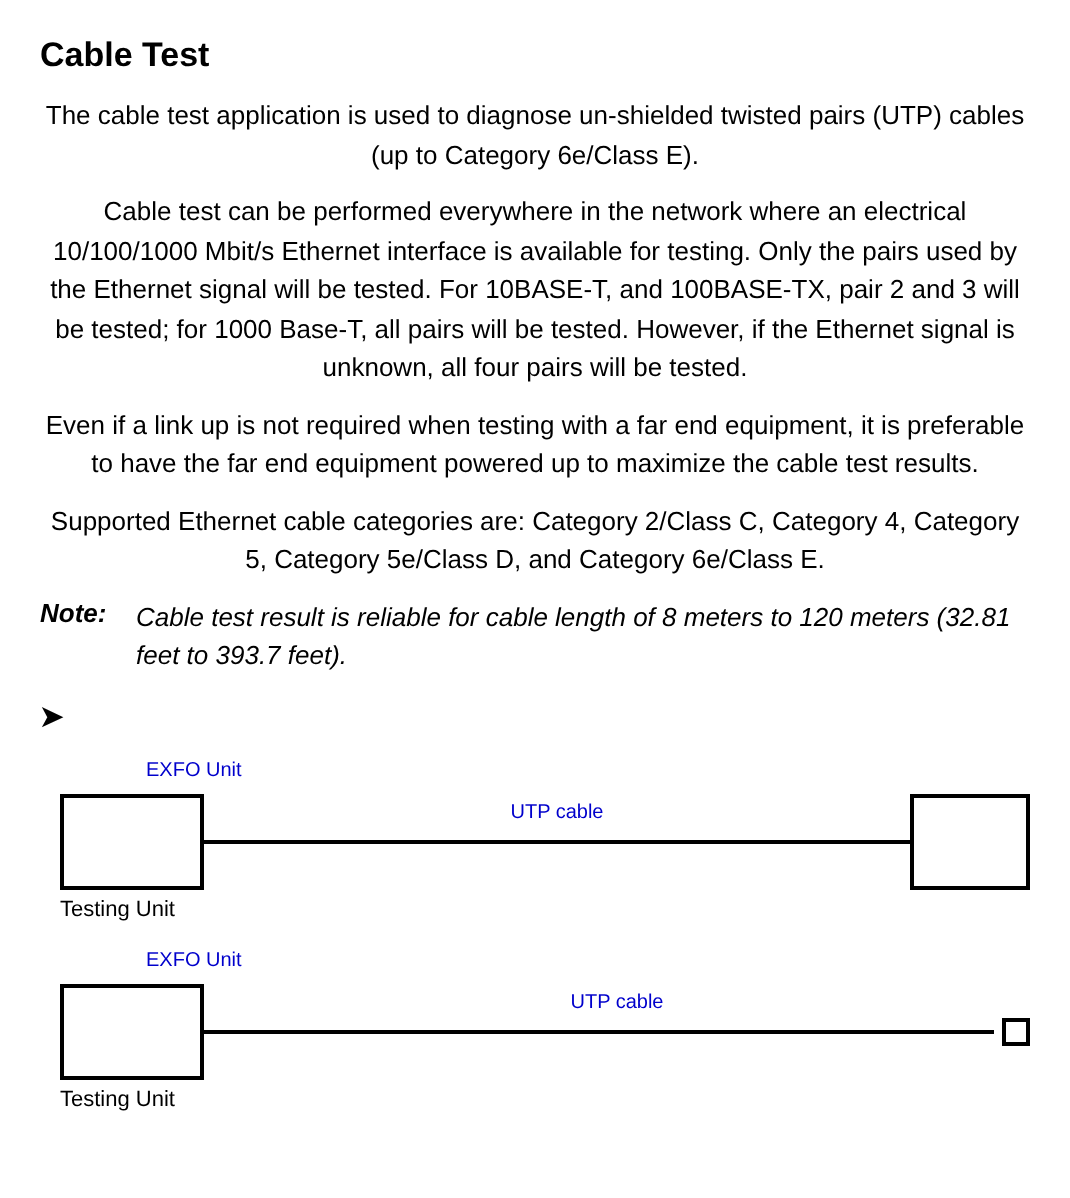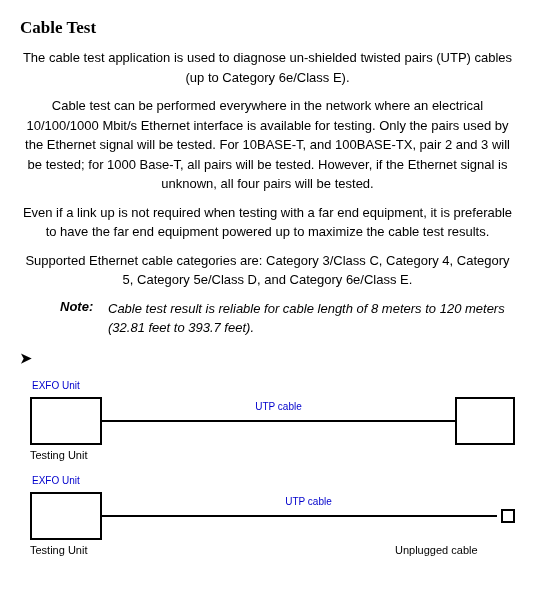--- a/index.html
+++ b/index.html
@@ -9,33 +9,31 @@
       color: #000;
       background: #fff;
       width: 535px;
       min-height: 599px;
       padding: 18px 20px 18px 20px;
     }
     h1 {
       font-size: 17px;
       font-weight: bold;
       margin-bottom: 10px;
-      font-family: Liberation Serif, serif;
     }
     p {
       margin-bottom: 9px;
       line-height: 1.5;
       text-align: center;
     }
     .note-block {
       display: flex;
       align-items: flex-start;
       margin-bottom: 12px;
       gap: 4px;
-      margin-left: 40px;
     }
     .note-label {
       font-style: italic;
       font-weight: bold;
       white-space: nowrap;
       min-width: 44px;
     }
     .note-text {
       font-style: italic;
       line-height: 1.5;
@@ -59,20 +57,21 @@
     .diagram {
       display: flex;
       flex-direction: column;
       gap: 0;
       margin-bottom: 4px;
     }
     .diagram-label-row {
       display: flex;
       align-items: center;
       margin-bottom: 2px;
+      margin-left: 41px;
     }
     .exfo-label {
       font-size: 10px;
       color: #0000cc;
       margin-left: 2px;
       width: 80px;
     }
     .diagram-row {
       display: flex;
       align-items: flex-end;
@@ -172,21 +171,21 @@
     }
   </style>
 </head>
 <body>
 
 <h1>Cable Test</h1>
 
 <p>The cable test application is used to diagnose un-shielded twisted pairs (UTP) cables (up to Category 6e/Class E).</p>
 <p>Cable test can be performed everywhere in the network where an electrical 10/100/1000 Mbit/s Ethernet interface is available for testing. Only the pairs used by the Ethernet signal will be tested. For 10BASE-T, and 100BASE-TX, pair 2 and 3 will be tested; for 1000 Base-T, all pairs will be tested. However, if the Ethernet signal is unknown, all four pairs will be tested.</p>
 <p>Even if a link up is not required when testing with a far end equipment, it is preferable to have the far end equipment powered up to maximize the cable test results.</p>
-<p>Supported Ethernet cable categories are: Category 3/Class C, Category 4, Category 5, Category 5e/Class D, and Category 6e/Class E.</p>
+<p>Supported Ethernet cable categories are: Category 2/Class C, Category 4, Category 5, Category 5e/Class D, and Category 6e/Class E.</p>
 
 <div class="note-block">
   <span class="note-label">Note:</span>
   <span class="note-text">Cable test result is reliable for cable length of 8 meters to 120 meters (32.81 feet to 393.7 feet).</span>
 </div>
 
 <div class="typical-header">
   <span class="arrow-right">➤</span>
 </div>
 
@@ -216,17 +215,16 @@
     <div class="diagram-row">
       <div class="box"></div>
       <div class="unplugged-container">
         <div class="unplugged-line"></div>
         <div class="small-square"></div>
         <span class="cable-label">UTP cable</span>
       </div>
     </div>
     <div class="bottom-labels-2">
       <span class="testing-label">Testing Unit</span>
-      <span class="unplugged-end-label" style="margin-left:auto; width:120px; text-align:left;">Unplugged cable</span>
     </div>
   </div>
 
 </div>
 
 </body></html>

